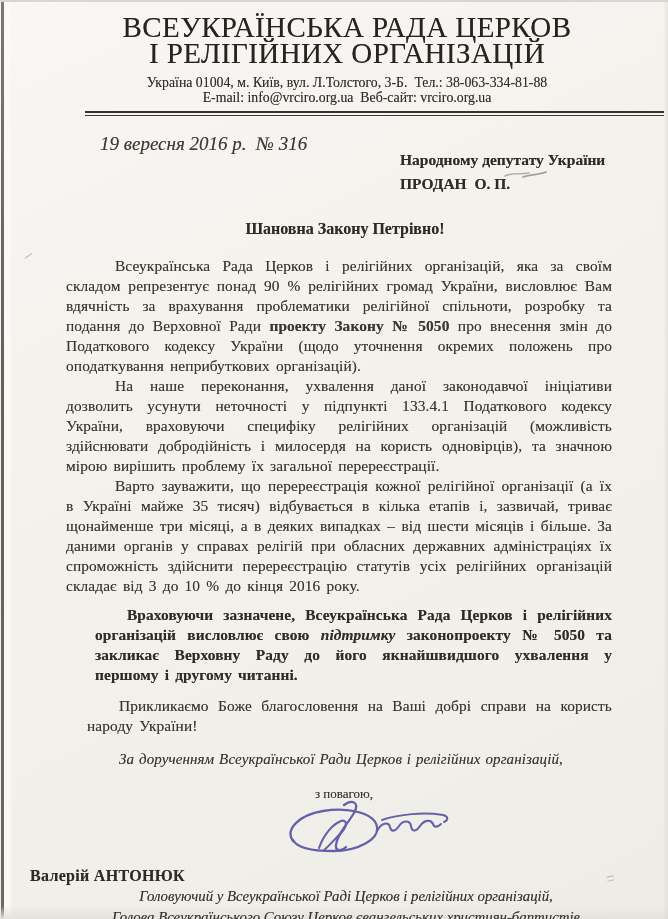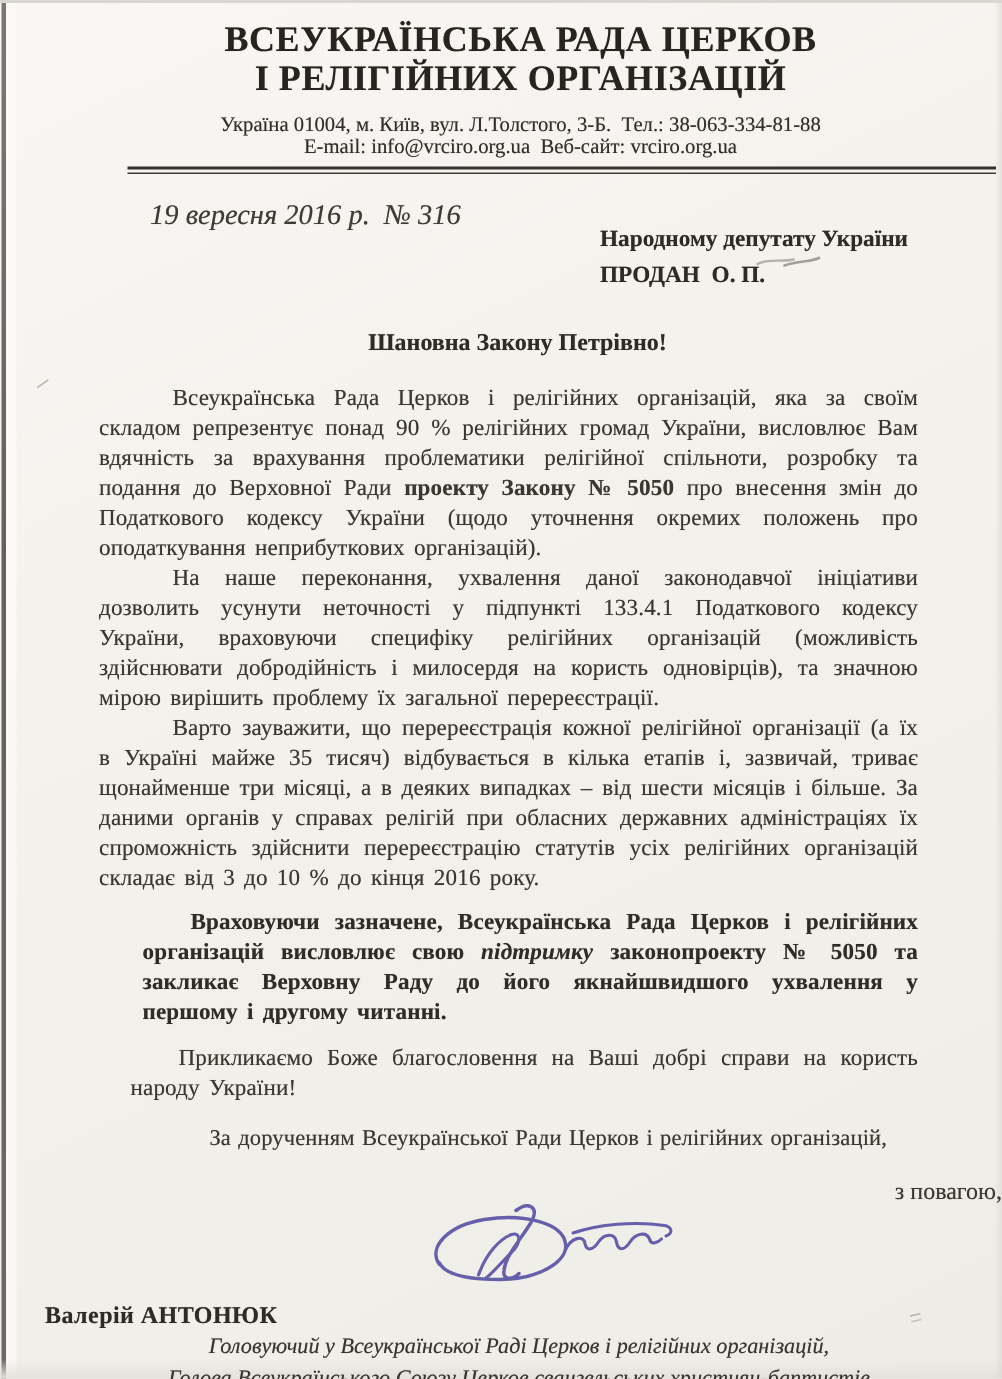--- a/index.html
+++ b/index.html
@@ -22,21 +22,21 @@
   .edge-left-light { position: absolute; left: 4px; top: 0; width: 7px; height: 919px;
     background: #fbfaf7; opacity: 0.8; }
   .edge-top { position: absolute; left: 0; top: 0; width: 668px; height: 2px; background: #d8d6d1; }
   .edge-bottom { position: absolute; left: 0; bottom: 0; width: 668px; height: 13px;
     background: linear-gradient(rgba(230,228,222,0), #e4e2dc); }
   .edge-right { position: absolute; right: 0; top: 0; width: 5px; height: 919px;
     background: linear-gradient(to left, rgba(215,213,207,0.55), rgba(215,213,207,0)); }
 
   .letterhead { position: absolute; top: 15px; left: 0; width: 668px;
     text-align: center; padding-left: 26px; box-sizing: border-box; }
-  .org-name { font-size: 24px; font-weight: bold; line-height: 25.5px;
+  .org-name { font-size: 29px; font-weight: normal; line-height: 25.5px;
     letter-spacing: 0.4px; color: #26241e; }
   .lh-contacts { margin-top: 10px; font-size: 13.8px; line-height: 14.5px; color: #312f29; }
 
   .divider { position: absolute; top: 111px; left: 85px; width: 579px; height: 2px;
     border-top: 2.5px solid #35332e; border-bottom: 1.5px solid #3c3a35; }
 
   .ref-line { position: absolute; top: 133px; left: 100px;
     font-style: italic; font-size: 19px; color: #3e3b34; }
 
   .addressee { position: absolute; top: 148px; left: 400px;
@@ -51,23 +51,23 @@
     margin: 0 56px 0 66px;
     font-size: 15.4px; line-height: 20px;
     text-align: justify; text-indent: 49px;
     word-spacing: 2.2px; letter-spacing: 0.1px;
   }
   .para-bold {
     margin: 9px 56px 0 95px; text-indent: 32px;
     font-weight: bold; color: #2e2c26;
   }
   .para-indented { margin: 11px 56px 0 87px; text-indent: 32px; }
-  .on-behalf { margin: 13px 56px 0 119px; font-size: 15px;
-    text-align: center; text-indent: 0; word-spacing: 1px; }
-  .regards { margin-top: 17px; text-align: right; padding-left: 20px; font-size: 16px; }
+  .on-behalf { margin: 13px 56px 0 119px; font-style: italic; font-size: 15px;
+    text-align: left; text-indent: 0; word-spacing: 1px; }
+  .regards { margin-top: 17px; text-align: center; padding-left: 20px; font-size: 13px; }
 
   .signature-wrap { position: relative; height: 64px; margin-top: 1px; }
   .signature-wrap svg { position: absolute; left: 283px; top: -4px; }
 
   .signer-name { text-align: left; padding-left: 30px; font-weight: bold;
     font-size: 16px; letter-spacing: 0.3px; color: #2d2b25; margin-top: 0px; }
   .signer-title { text-align: center; padding-left: 24px; font-style: italic;
     font-size: 14.8px; line-height: 21px; color: #383530; margin-top: 1px; }
 
   .pencil-smudge { position: absolute; top: 168px; left: 503px; }

